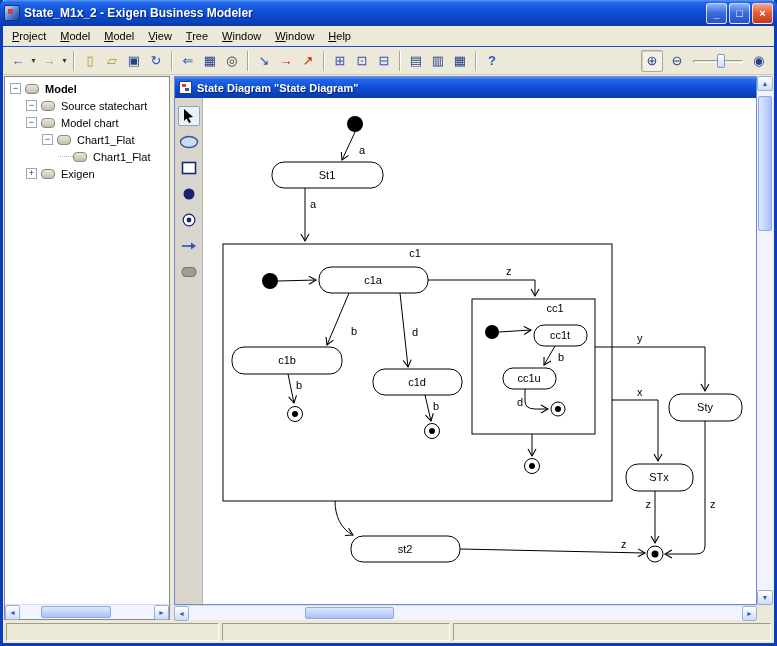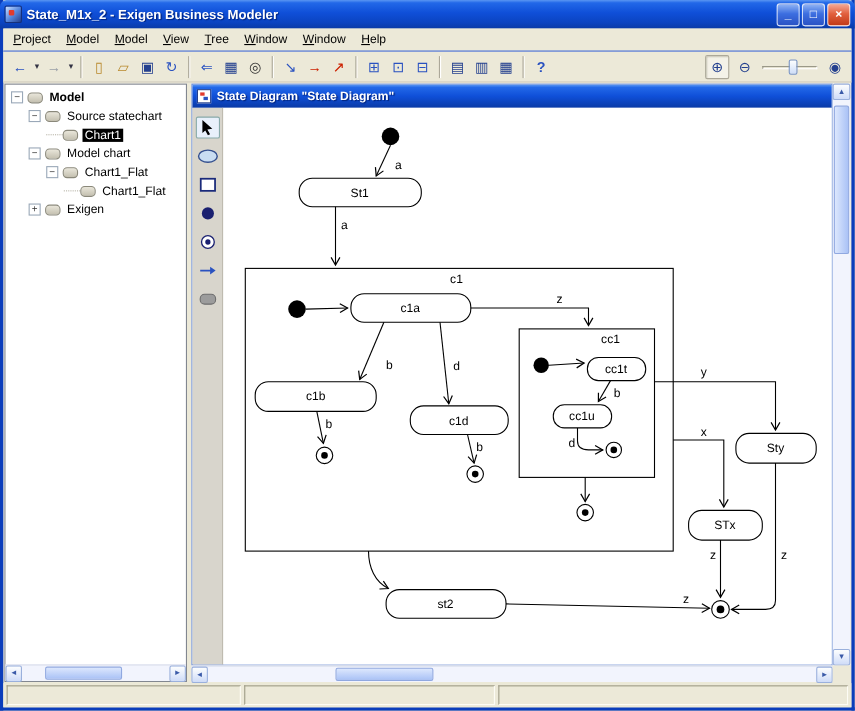--- a/index.html
+++ b/index.html
@@ -168,25 +168,20 @@
       <div class="tree-body">
         <div class="tree-row lvl0">
           <span class="expander">−</span>
           <span class="node-icon"></span>
           <span class="tree-label bold">Model</span>
         </div>
         <div class="tree-row lvl1">
           <span class="expander">−</span>
           <span class="node-icon"></span>
           <span class="tree-label">Source statechart</span>
-        </div>
-        <div class="tree-row lvl2">
-          <span class="spacer"></span>
-          <span class="node-icon"></span>
-          <span class="tree-label selected">Chart1</span>
         </div>
         <div class="tree-row lvl1">
           <span class="expander">−</span>
           <span class="node-icon"></span>
           <span class="tree-label">Model chart</span>
         </div>
         <div class="tree-row lvl2">
           <span class="expander">−</span>
           <span class="node-icon"></span>
           <span class="tree-label">Chart1_Flat</span>

